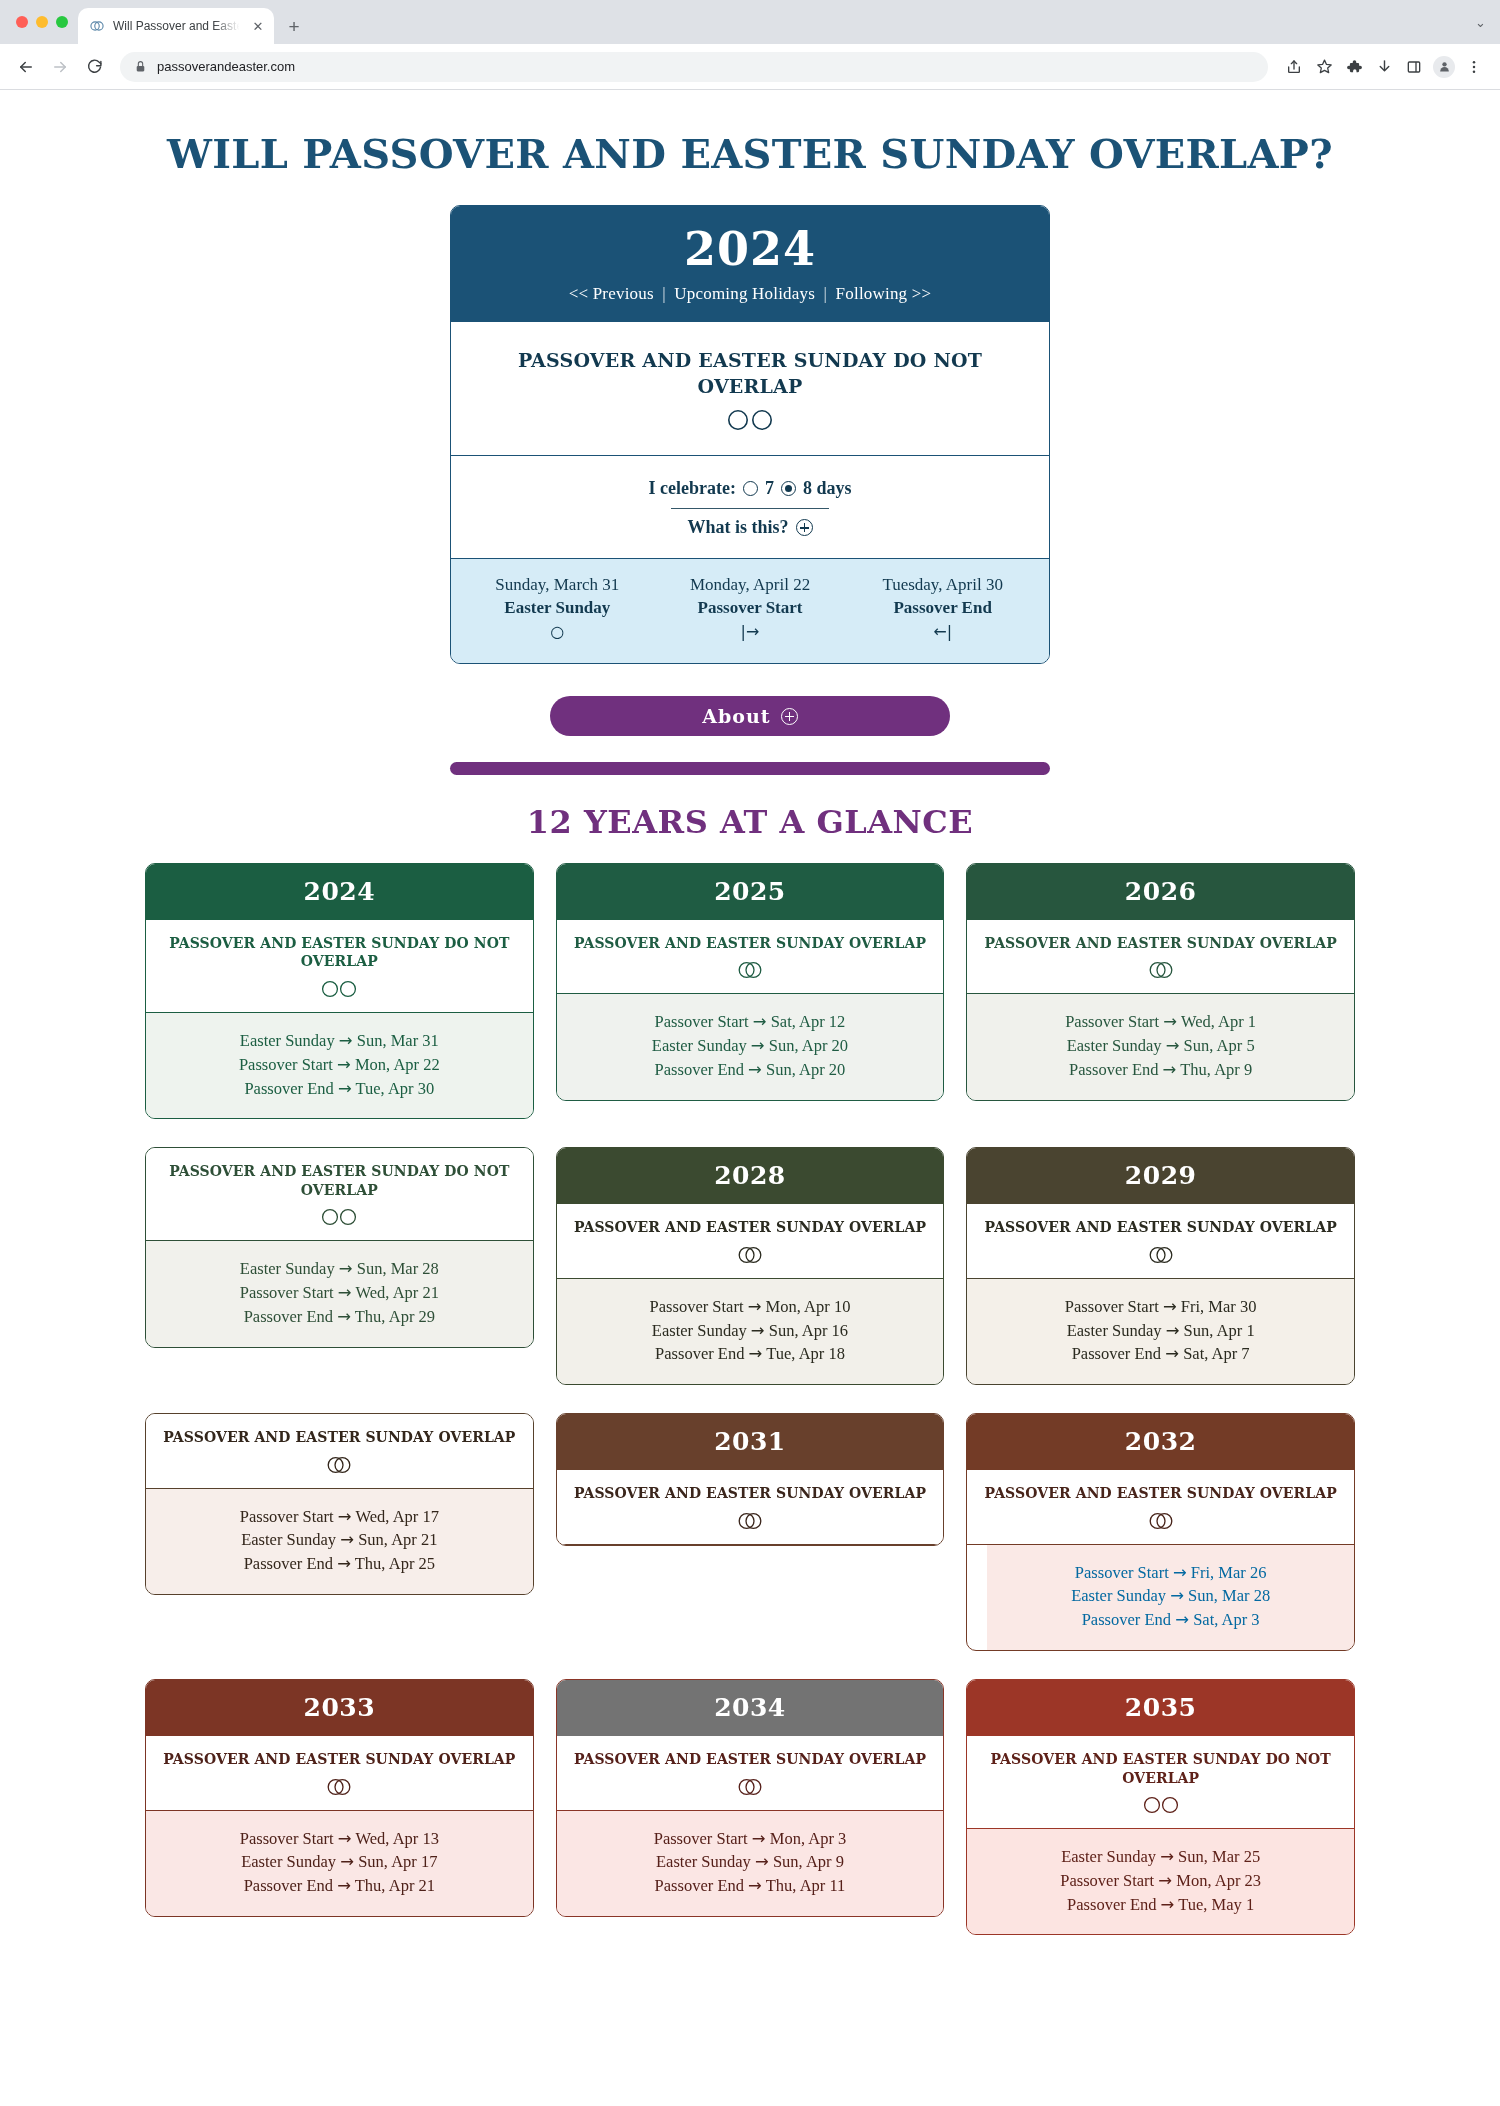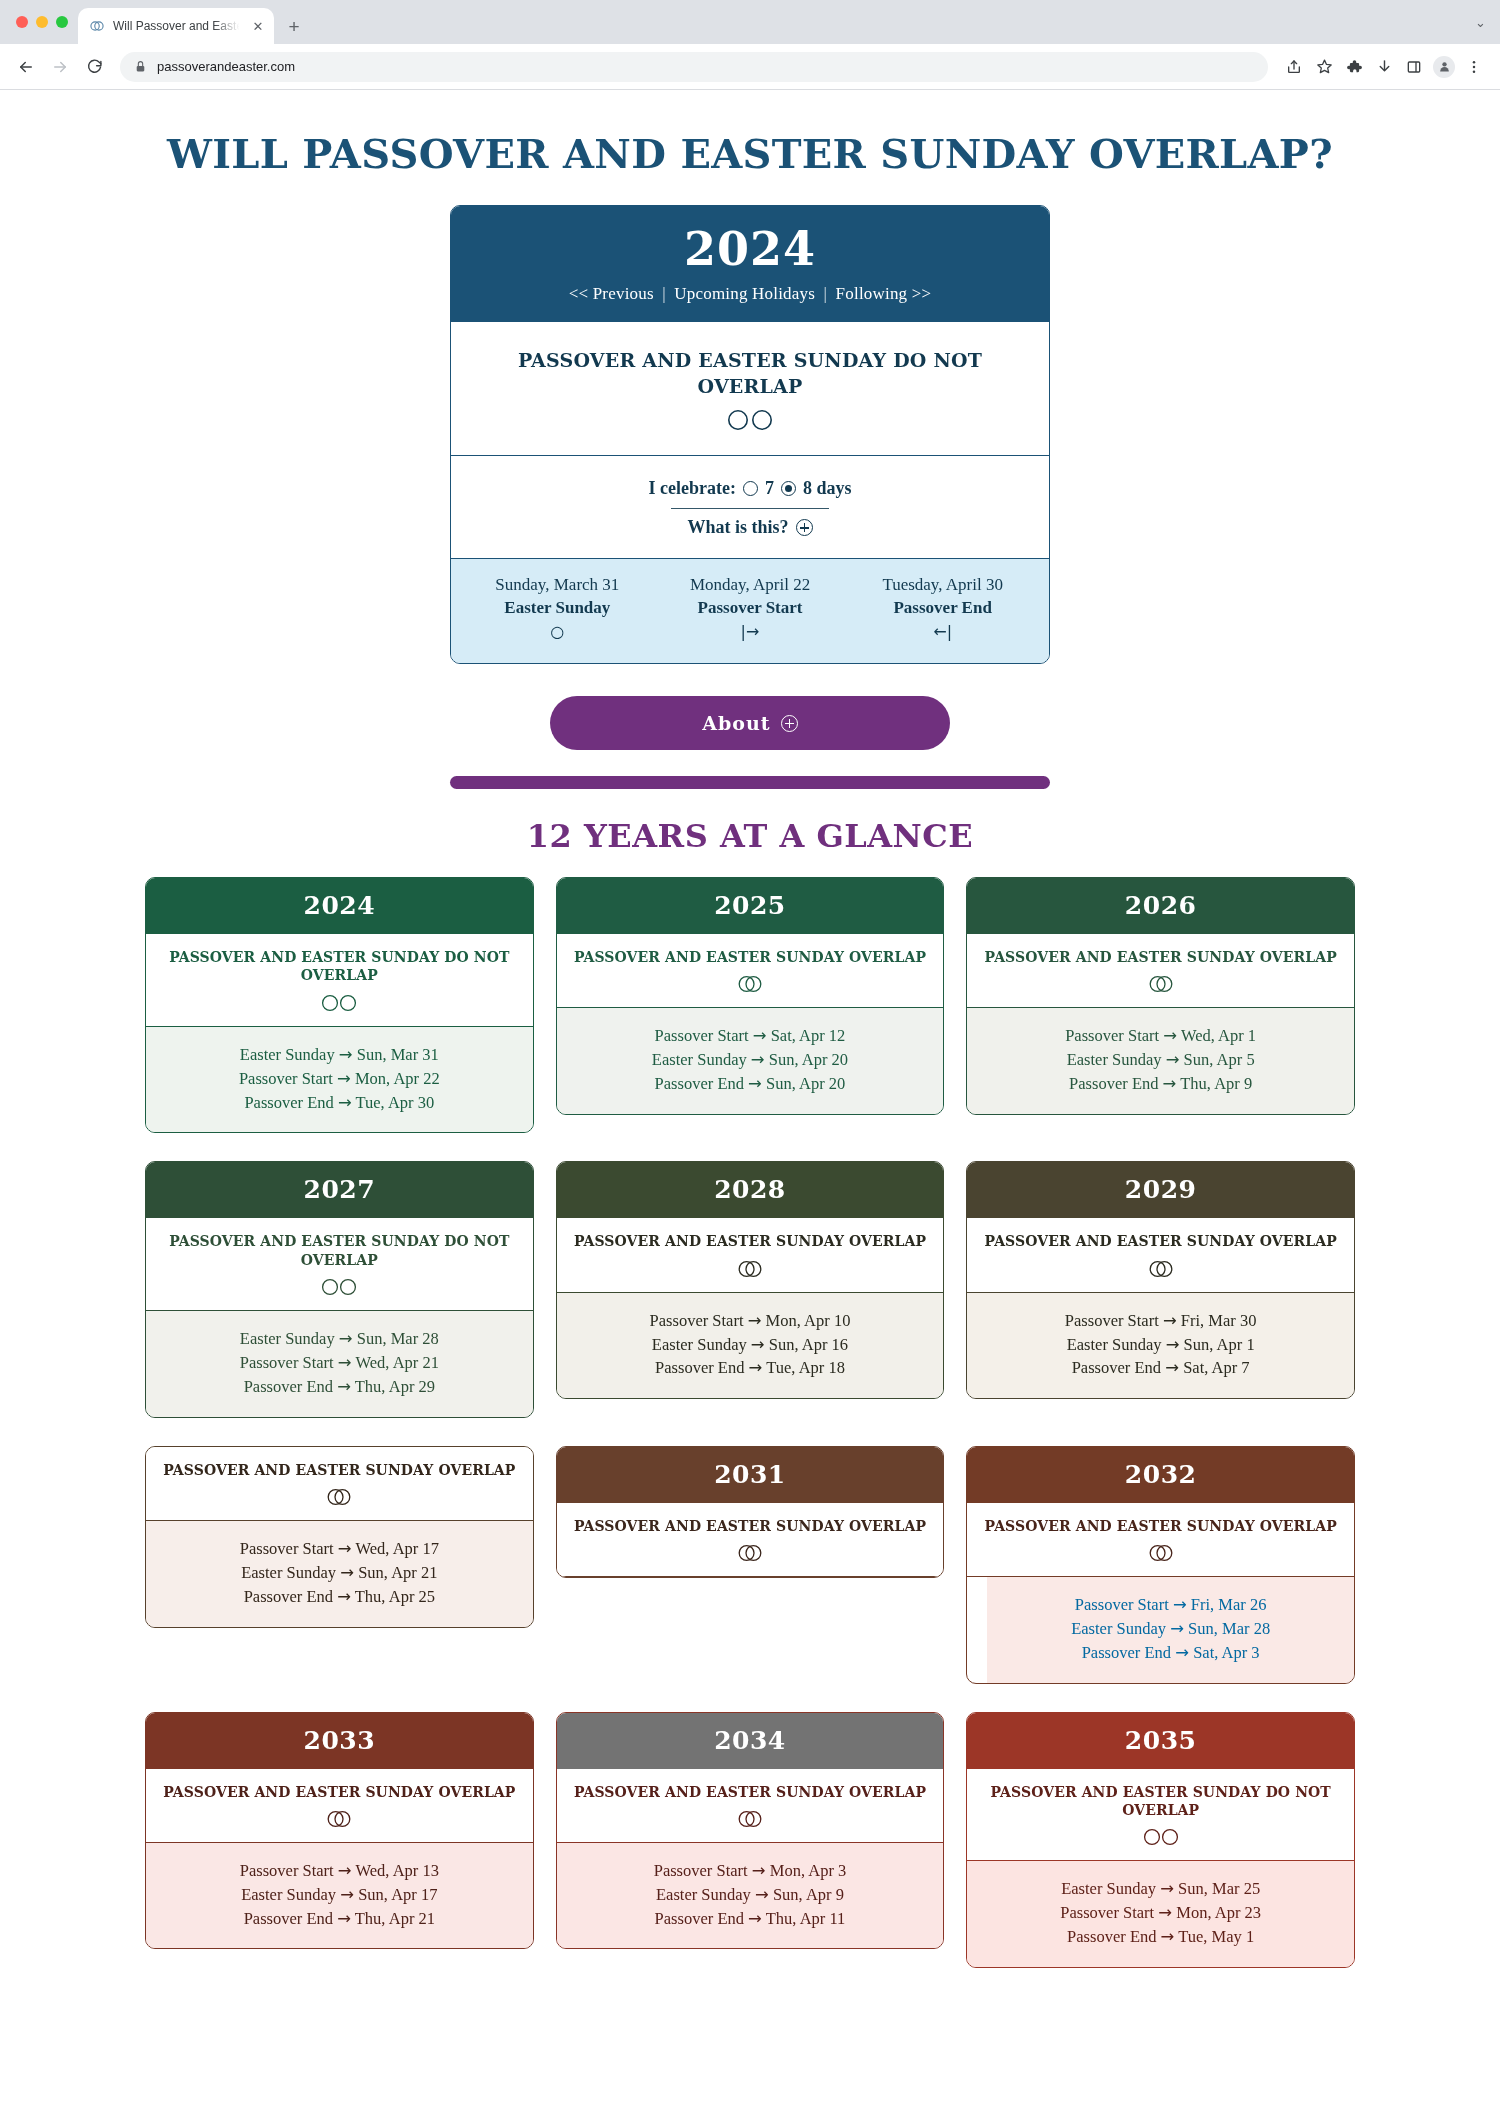--- a/index.html
+++ b/index.html
@@ -153,21 +153,21 @@
     background: #d6ecf7; display: flex; padding: 16px 10px 22px;
   }
   .hero-date { flex: 1 1 0; text-align: center; color: #12394f; }
   .hero-date .d1 { font-size: 17px; margin-bottom: 3px; }
   .hero-date .d2 { font-size: 17px; font-weight: 700; margin-bottom: 4px; }
   .hero-date .d3 { font-size: 16px; font-family: "DejaVu Sans", sans-serif; }
 
   
   .about-wrap { display: flex; justify-content: center; margin-top: 32px; }
   .about-btn {
-    width: 400px; height: 54px; background: #70307e; border-radius: 28px;
+    width: 400px; height: 40px; background: #70307e; border-radius: 28px;
     color: #fff; display: flex; align-items: center; justify-content: center;
     gap: 10px; font-family: "DejaVu Serif", serif; font-weight: 700;
     font-size: 19px; letter-spacing: 1px; border: none;
   }
   .plus-circle.light { border-color: #fff; }
   .plus-circle.light::before, .plus-circle.light::after { background: #fff; }
 
   .divider {
     width: 600px; height: 13px; background: #70307e; border-radius: 8px;
     margin: 26px auto 0;
@@ -428,21 +428,20 @@
                 </svg>
               </div>
             </div>
             <div class="ycard-dates" style="background: rgb(240, 241, 236); color: rgb(39, 86, 62);">
               <div><span>Passover Start </span><span class="arrow">→</span><span> Wed, Apr 1</span></div>
               <div><span>Easter Sunday </span><span class="arrow">→</span><span> Sun, Apr 5</span></div>
               <div><span>Passover End </span><span class="arrow">→</span><span> Thu, Apr 9</span></div>
             </div>
           </div>
           <div class="ycard" style="border: 1px solid rgb(46, 79, 55);">
-            <div class="ycard-head" style="background: rgb(46, 79, 55);"><span>2027</span></div>
             <div class="ycard-status" style="border-bottom: 1px solid rgb(46, 79, 55);">
               <div class="ycard-status-text" style="color: rgb(46, 79, 55);">Passover and Easter Sunday do not overlap</div>
               <div class="icon-row">
                 <svg width="44" height="20" viewBox="0 0 44 20">
                   <circle cx="13" cy="10" r="7.4" fill="none" stroke="#2e4f37" stroke-width="1.3"></circle>
                   <circle cx="31" cy="10" r="7.4" fill="none" stroke="#2e4f37" stroke-width="1.3"></circle>
                 </svg>
               </div>
             </div>
             <div class="ycard-dates" style="background: rgb(241, 241, 236); color: rgb(46, 79, 55);">

